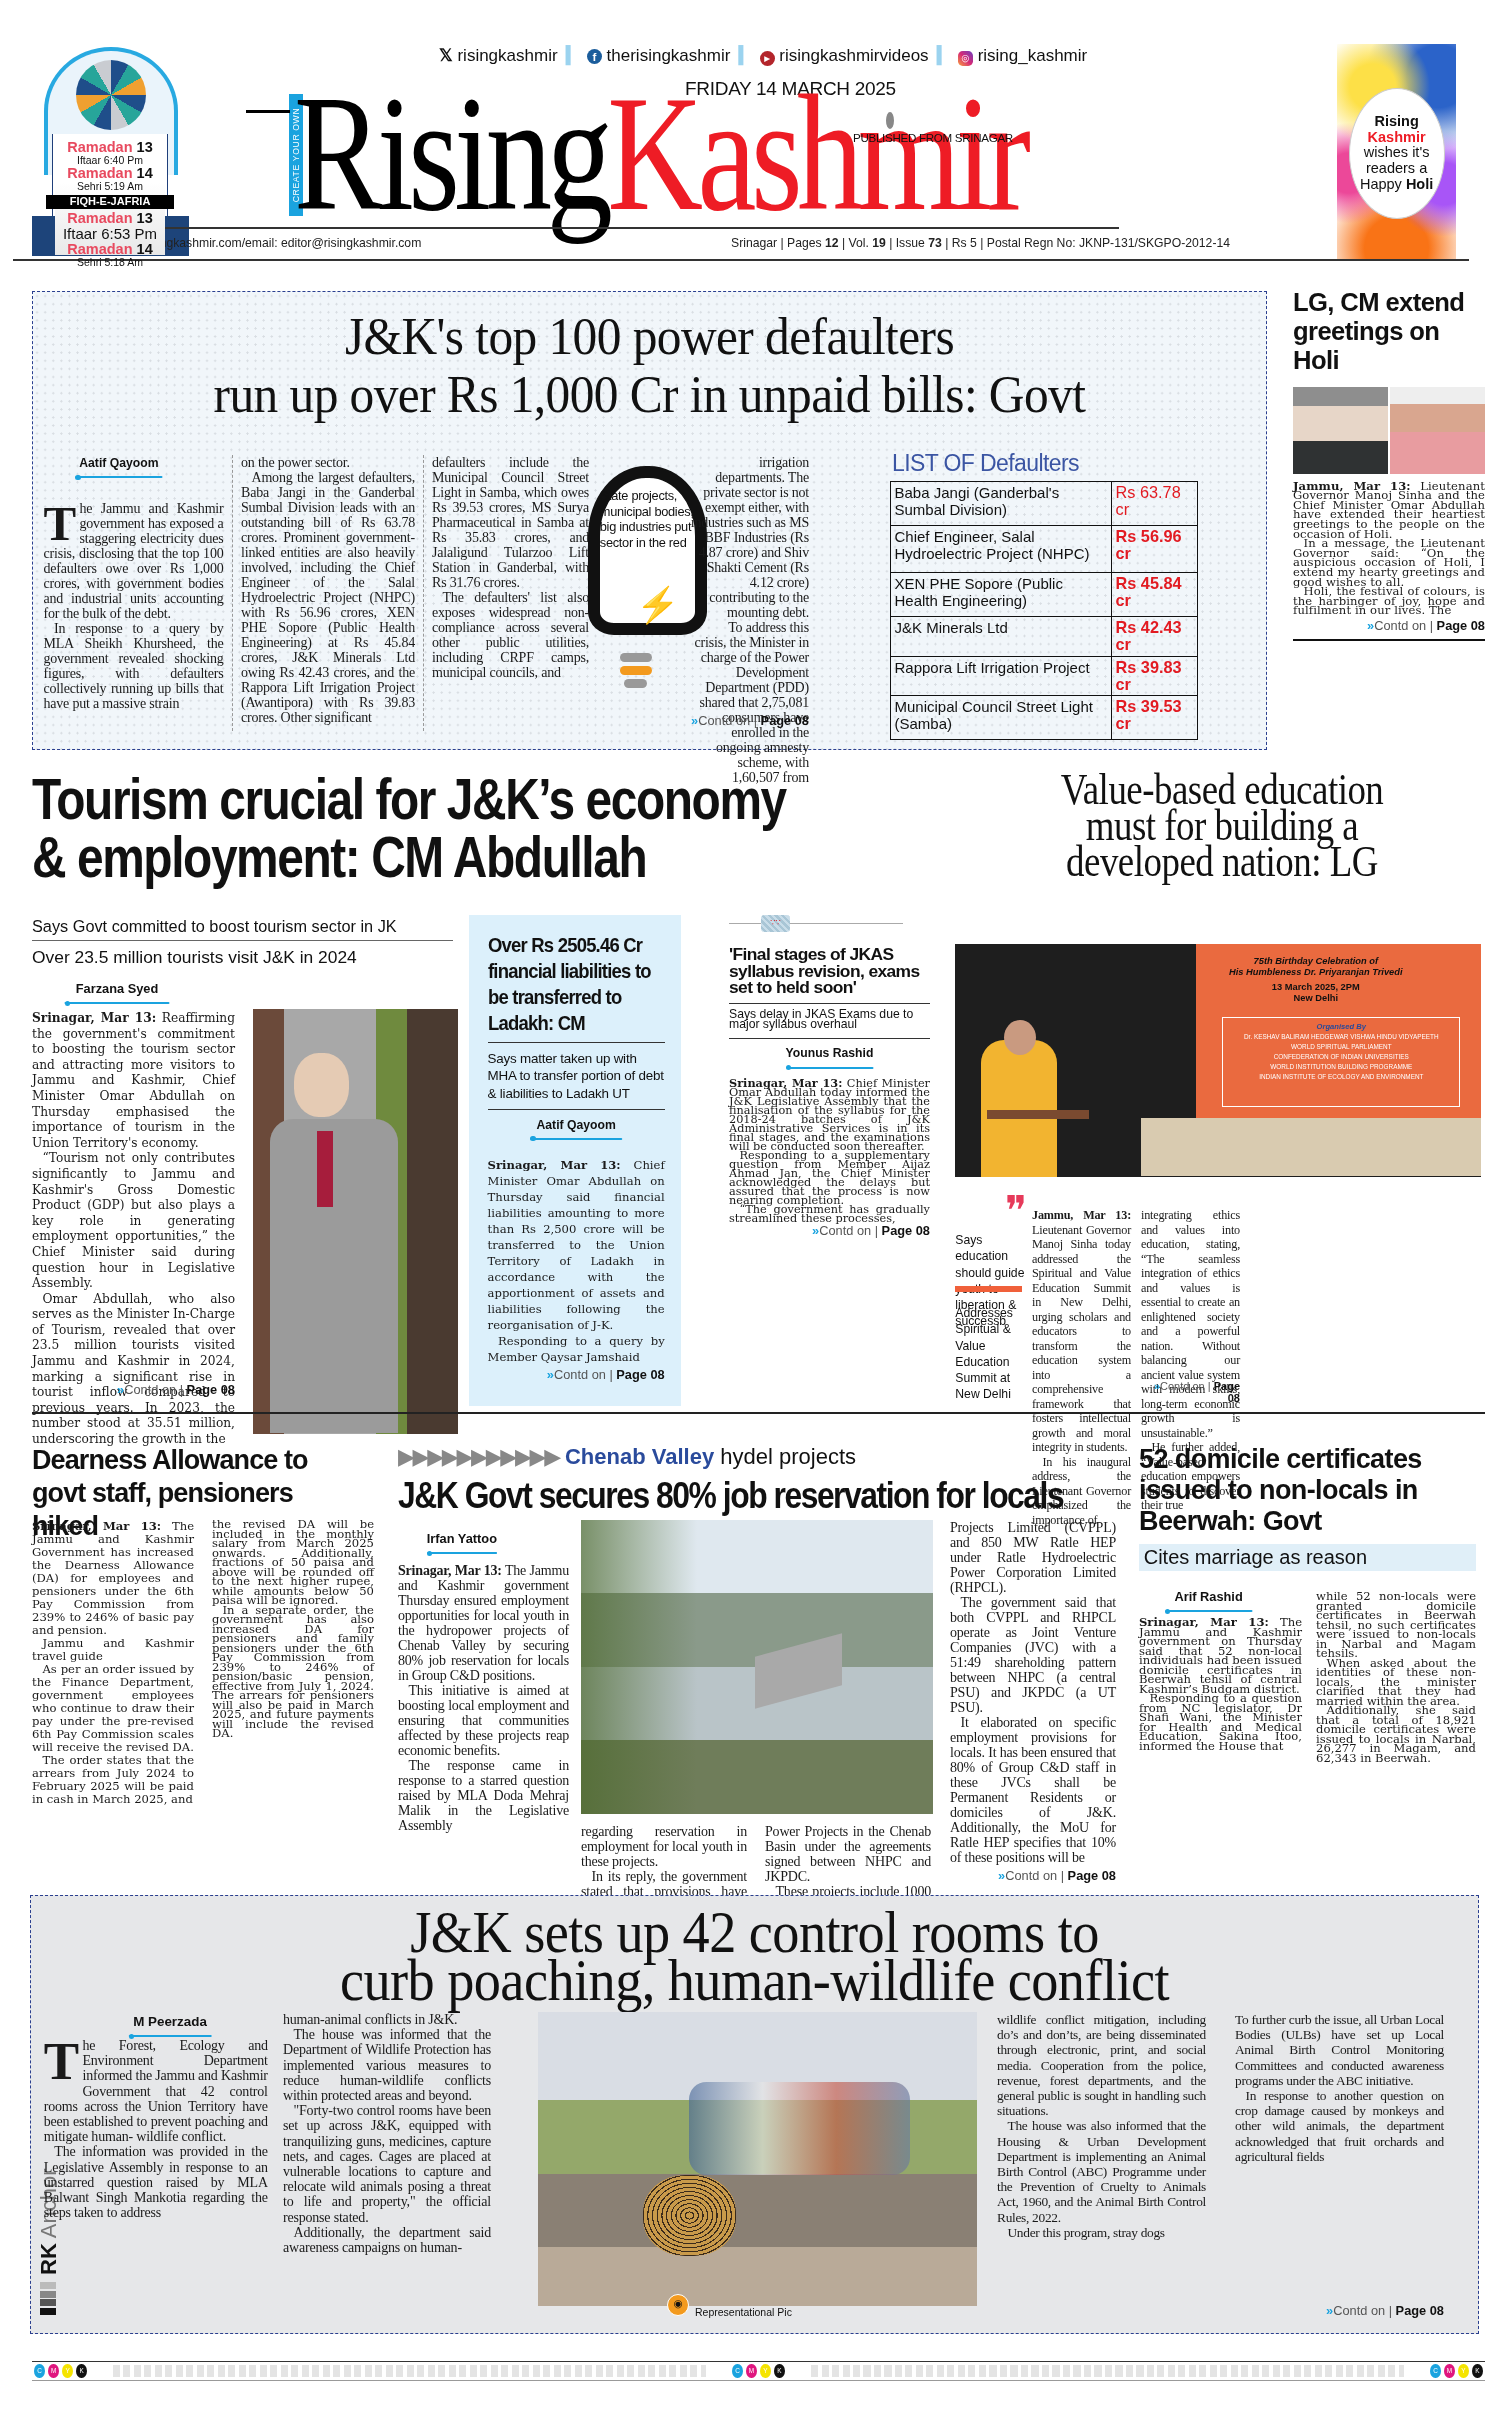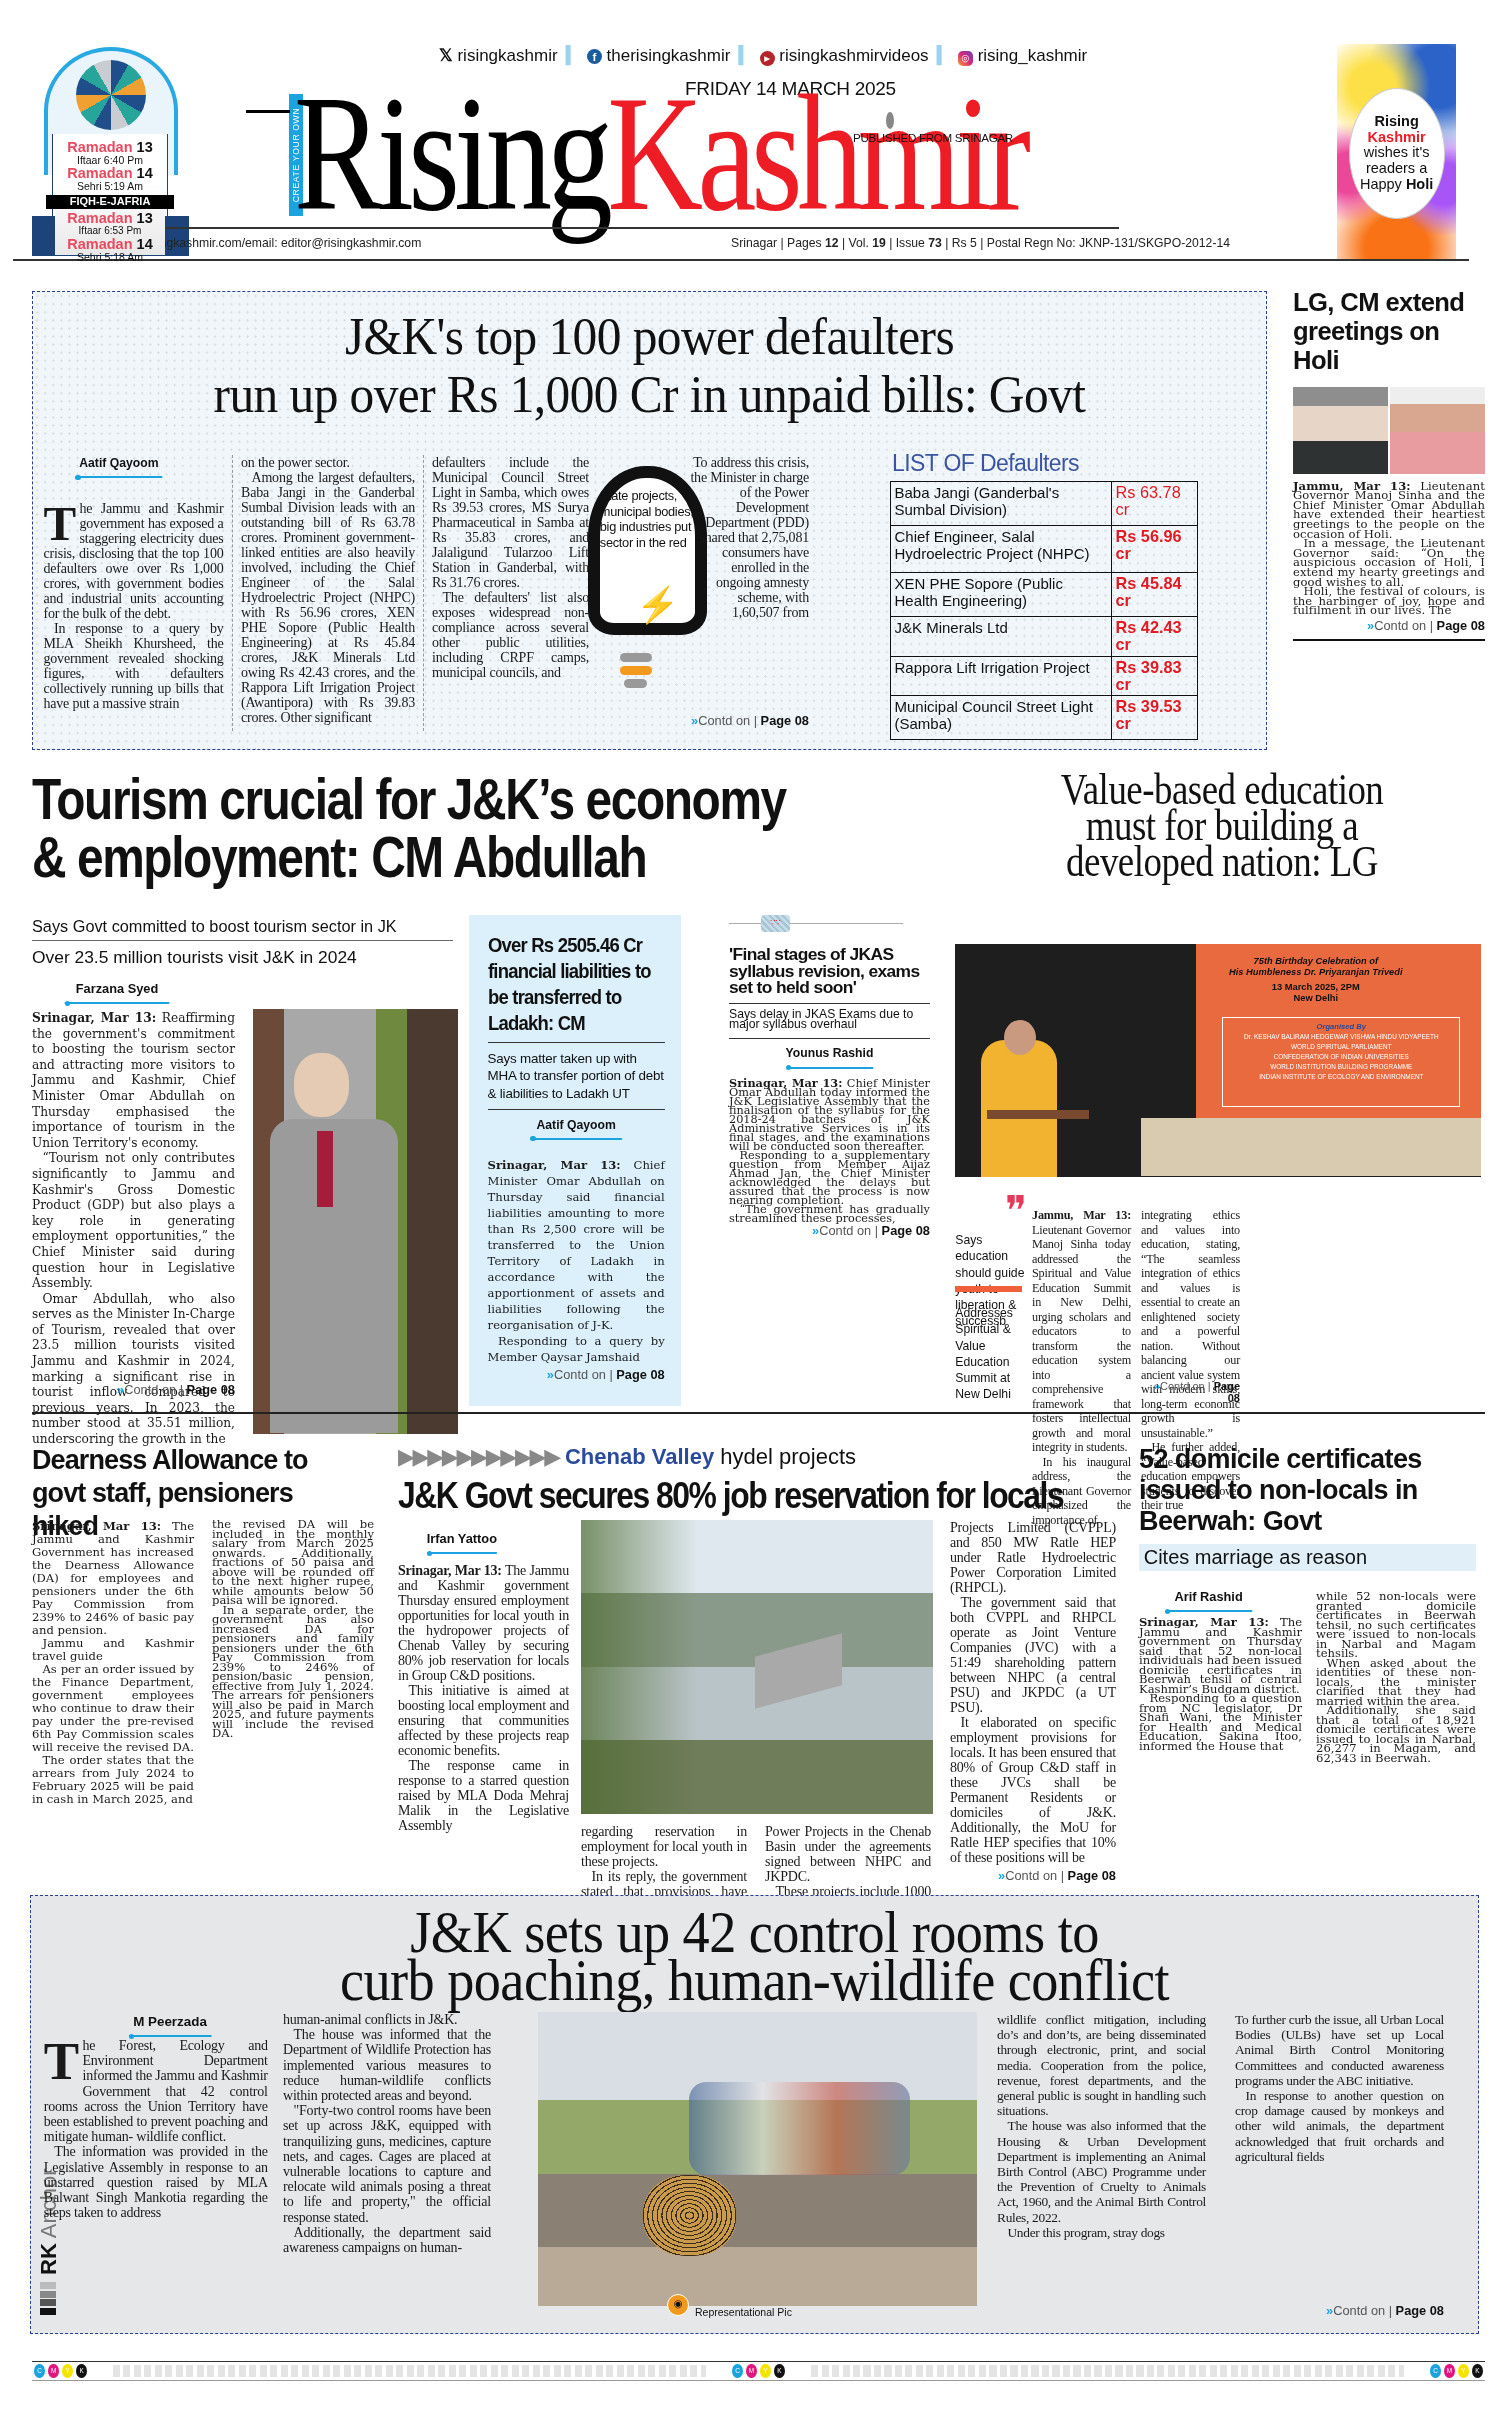--- a/index.html
+++ b/index.html
@@ -38,21 +38,21 @@
     <div class="abs" style="left:20.3px;top:87px;width:116px;height:121px;background:#fff;border-left:1.7px solid #1f3f7a;border-right:1.7px solid #1f3f7a;"></div>
     <div class="abs" style="left:0;top:169px;width:157px;height:40px;background:#1d447a;z-index:0;"></div>
     <div class="abs" style="left:23px;top:87px;width:110px;height:121px;background:linear-gradient(#fff 0 40%, #e8e8e8 100%);z-index:1;border-radius:47px 47px 0 0;"></div>
     <div class="abs cond" style="left:23px;top:93px;width:110px;text-align:center;z-index:2;line-height:1.05;">
       <div style="font-size:14.5px;font-weight:bold;"><span style="color:#e84a5f">Ramadan</span> <span>13</span></div>
       <div style="font-size:10.5px;">Iftaar 6:40 Pm</div>
       <div style="font-size:14.5px;font-weight:bold;"><span style="color:#e84a5f">Ramadan</span> <span>14</span></div>
       <div style="font-size:10.5px;">Sehri 5:19 Am</div>
       <div style="background:#000;color:#fff;font-size:11px;font-weight:bold;margin:2.3px -8.7px;padding:1.2px 0;">FIQH-E-JAFRIA</div>
       <div style="font-size:14.5px;font-weight:bold;"><span style="color:#e84a5f">Ramadan</span> <span>13</span></div>
-      <div style="font-size:10px;">Iftaar 6:53 Pm</div>
+      <div style="font-size:15px;">Iftaar 6:53 Pm</div>
       <div style="font-size:14.5px;font-weight:bold;"><span style="color:#e84a5f">Ramadan</span> <span>14</span></div>
       <div style="font-size:10.5px;">Sehri 5:18 Am</div>
     </div>
   </div>
 
   <div class="abs cond" style="left:439px;top:45px;font-size:17px;display:flex;gap:8.1px;align-items:center;white-space:nowrap;">
     <span><span style="font-weight:bold;">𝕏</span> <span>risingkashmir</span></span>
     <span style="color:#9bd3ef;">▍</span>
     <span><span style="display:inline-block;width:15px;height:15px;border-radius:50%;background:#1b5d9c;color:#fff;text-align:center;font-size:11.6px;line-height:15px;font-weight:bold;">f</span> <span>therisingkashmir</span></span>
     <span style="color:#9bd3ef;">▍</span>
@@ -118,20 +118,21 @@
   <div class="abs" style="left:561px;top:174px;width:64px;height:174px;">
     <div style="position:absolute;left:-5.8px;top:0;width:119px;height:169px;border:12.8px solid #111;border-radius:58px 58px 26px 26px / 70px 70px 23px 23px;background:#fff;"></div>
     <div class="sans" style="position:absolute;left:5.8px;top:22px;width:96px;text-align:left;font-size:12.8px;line-height:15.7px;letter-spacing:-0.3px;">State projects, municipal bodies, big industries put sector in the red</div>
     <div style="position:absolute;left:42px;top:122px;font-size:35px;color:#f5a623;line-height:35px;">⚡</div>
     <div style="position:absolute;left:26px;top:187px;width:32px;height:8.7px;border-radius:4.7px;background:#999;"></div>
     <div style="position:absolute;left:26px;top:200px;width:32px;height:8.7px;border-radius:4.7px;background:#f39a1e;"></div>
     <div style="position:absolute;left:30px;top:213px;width:23px;height:8.7px;border-radius:4.7px;background:#999;"></div>
   </div>
 
   <div class="abs body-text narrow" style="left:657px;top:163px;width:119px;text-align:right;">
+    <p style="text-indent:0">irrigation departments. The private sector is not exempt either, with industries such as MS BBF Industries (Rs 4.87 crore) and Shiv Shakti Cement (Rs 4.12 crore) contributing to the mounting debt.</p>
     <p>To address this crisis, the Minister in charge of the Power Development Department (PDD) shared that 2,75,081 consumers have enrolled in the ongoing amnesty scheme, with 1,60,507 from</p>
   </div>
   <div class="abs contd" style="left:657px;top:421px;width:119px;"><span class="arrow">»</span><span>Contd on</span> | <span class="pg">Page 08</span></div>
 
   <div class="abs sans" style="left:859px;top:158px;font-size:23px;color:#3b55a3;letter-spacing:-0.6px;">LIST OF Defaulters</div>
   <table class="abs cond" style="left:857px;top:189px;width:308px;border-collapse:collapse;font-size:15px;line-height:17px;background:transparent;">
     <tbody>
       <tr style="height:44px;">
           <td style="border:1.7px solid #111;padding:2.3px 3.5px;vertical-align:top;width:72%;">Baba Jangi (Ganderbal's Sumbal Division)</td>
           <td style="border:1.7px solid #111;padding:2.3px 3.5px;vertical-align:top;color:#e21b22;font-weight:normal;font-size:16.3px;">Rs 63.78 cr</td>

